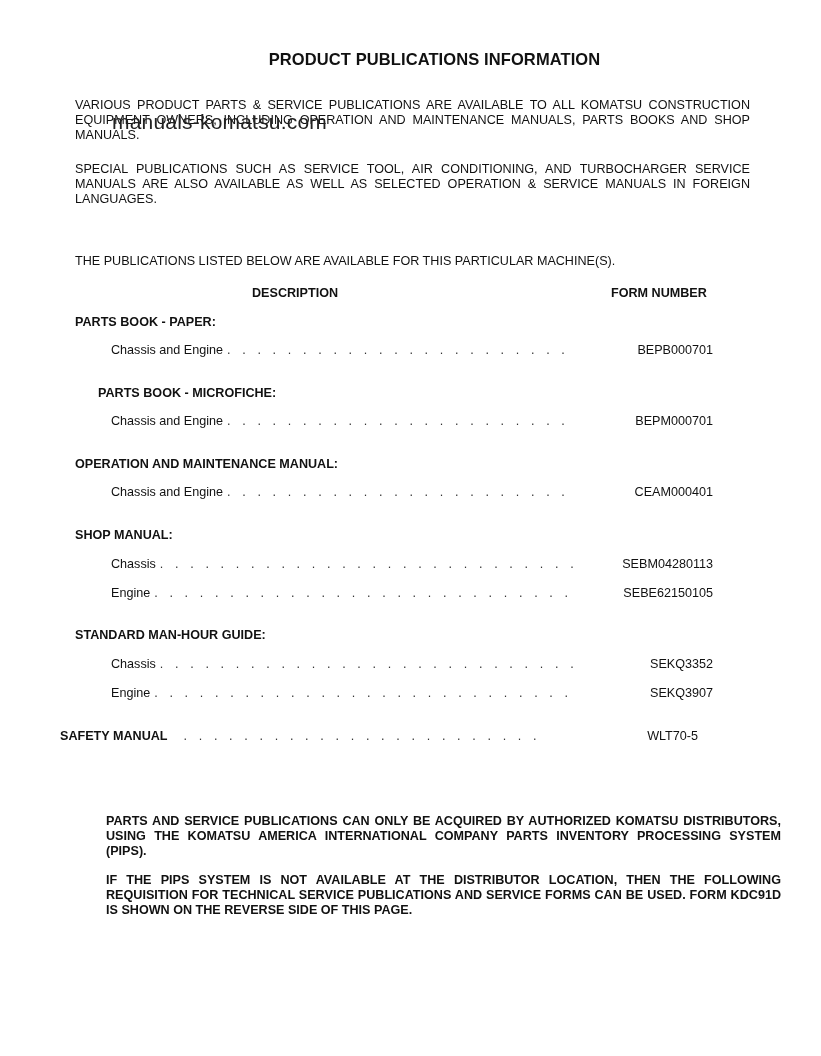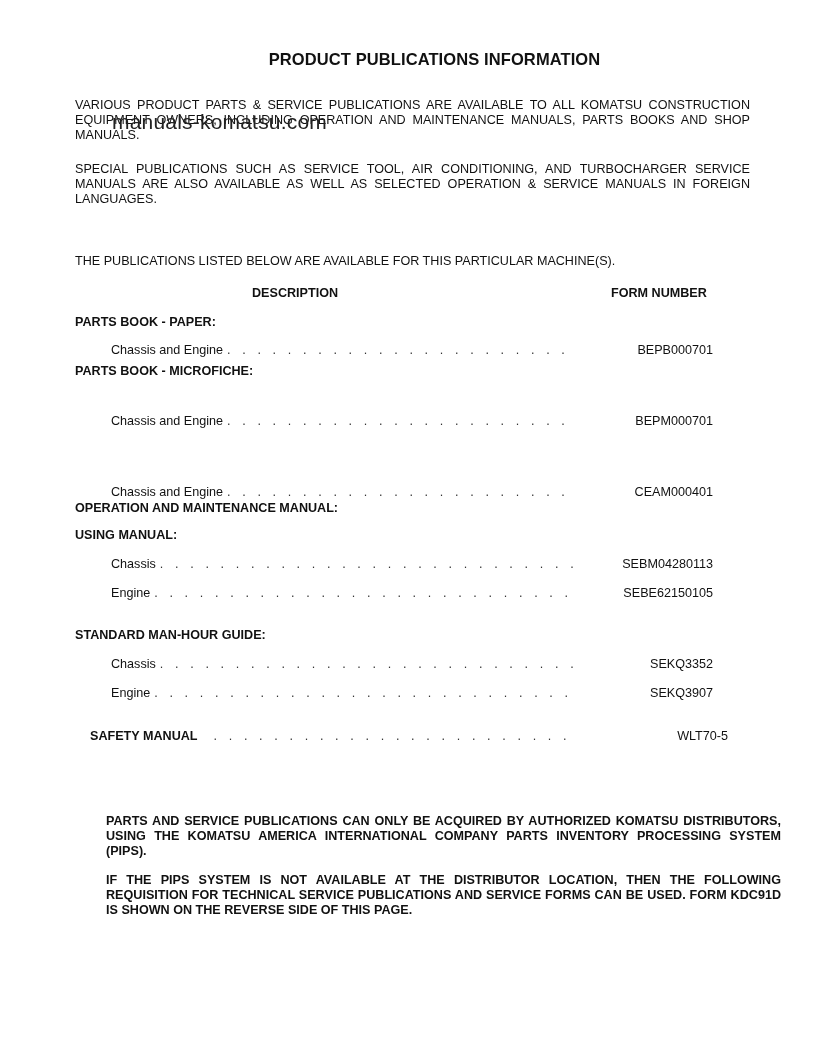--- a/index.html
+++ b/index.html
@@ -25,21 +25,21 @@
     .col-head {
       position: absolute; top: 286px; font-size: 12.6px; font-weight: bold;
     }
     .section-title {
       position: absolute; left: 75px; font-size: 12.6px; font-weight: bold;
     }
     .row {
       position: absolute; left: 111px; width: 602px; height: 16px;
       font-size: 12.6px; display: flex; align-items: baseline;
     }
-    .row.top { left: 90px; width: 638px; gap: 12px; }
+    .row.top { left: 60px; width: 638px; gap: 12px; }
     .row .label { white-space: nowrap; }
     .row.top .label { font-weight: bold; }
     .row .leader {
       flex: 1; overflow: hidden; white-space: nowrap; margin: 0 4px;
       letter-spacing: 4.1px; color: #333; max-width: calc(100% - 0px);
     }
     .row .leader-wrap { flex: 1; display: flex; margin-right: 18px; overflow: hidden; }
     .row .form { white-space: nowrap; text-align: right; min-width: 95px; margin-left: 20px; }
   </style>
 </head>
@@ -57,39 +57,39 @@
 
 <div class="section-title" style="top:315px;">PARTS BOOK - PAPER:</div>
 <div class="row" style="top:343px;">
   <span class="label">Chassis and Engine</span>
   <span class="leader-wrap">
       <span class="leader">. . . . . . . . . . . . . . . . . . . . . . . . . . . . . . . . . . . . . . . . . . . . . . . . . . . . . . . . . . . . . . . . . . . . . . . . . . . . . . . . . . . . . . . . . . . . .</span>
     </span>
   <span class="form">BEPB000701</span>
 </div>
 
-<div class="section-title" style="top:364px;">PARTS BOOK - MICROFICHE:</div>
+<div class="section-title" style="top:386px;margin-left:23px;">PARTS BOOK - MICROFICHE:</div>
 <div class="row" style="top:414px;">
   <span class="label">Chassis and Engine</span>
   <span class="leader-wrap">
       <span class="leader">. . . . . . . . . . . . . . . . . . . . . . . . . . . . . . . . . . . . . . . . . . . . . . . . . . . . . . . . . . . . . . . . . . . . . . . . . . . . . . . . . . . . . . . . . . . . .</span>
     </span>
   <span class="form">BEPM000701</span>
 </div>
 
-<div class="section-title" style="top:457px;margin-top:44px;">OPERATION AND MAINTENANCE MANUAL:</div>
+<div class="section-title" style="top:457px;">OPERATION AND MAINTENANCE MANUAL:</div>
 <div class="row" style="top:485px;">
   <span class="label">Chassis and Engine</span>
   <span class="leader-wrap">
       <span class="leader">. . . . . . . . . . . . . . . . . . . . . . . . . . . . . . . . . . . . . . . . . . . . . . . . . . . . . . . . . . . . . . . . . . . . . . . . . . . . . . . . . . . . . . . . . . . . .</span>
     </span>
   <span class="form">CEAM000401</span>
 </div>
 
-<div class="section-title" style="top:528px;">USING MANUAL:</div>
+<div class="section-title" style="top:528px;">SHOP MANUAL:</div>
 <div class="row" style="top:557px;">
   <span class="label">Chassis</span>
   <span class="leader-wrap">
       <span class="leader">. . . . . . . . . . . . . . . . . . . . . . . . . . . . . . . . . . . . . . . . . . . . . . . . . . . . . . . . . . . . . . . . . . . . . . . . . . . . . . . . . . . . . . . . . . . . .</span>
     </span>
   <span class="form">SEBM04280113</span>
 </div>
 <div class="row" style="top:586px;">
   <span class="label">Engine</span>
   <span class="leader-wrap">

